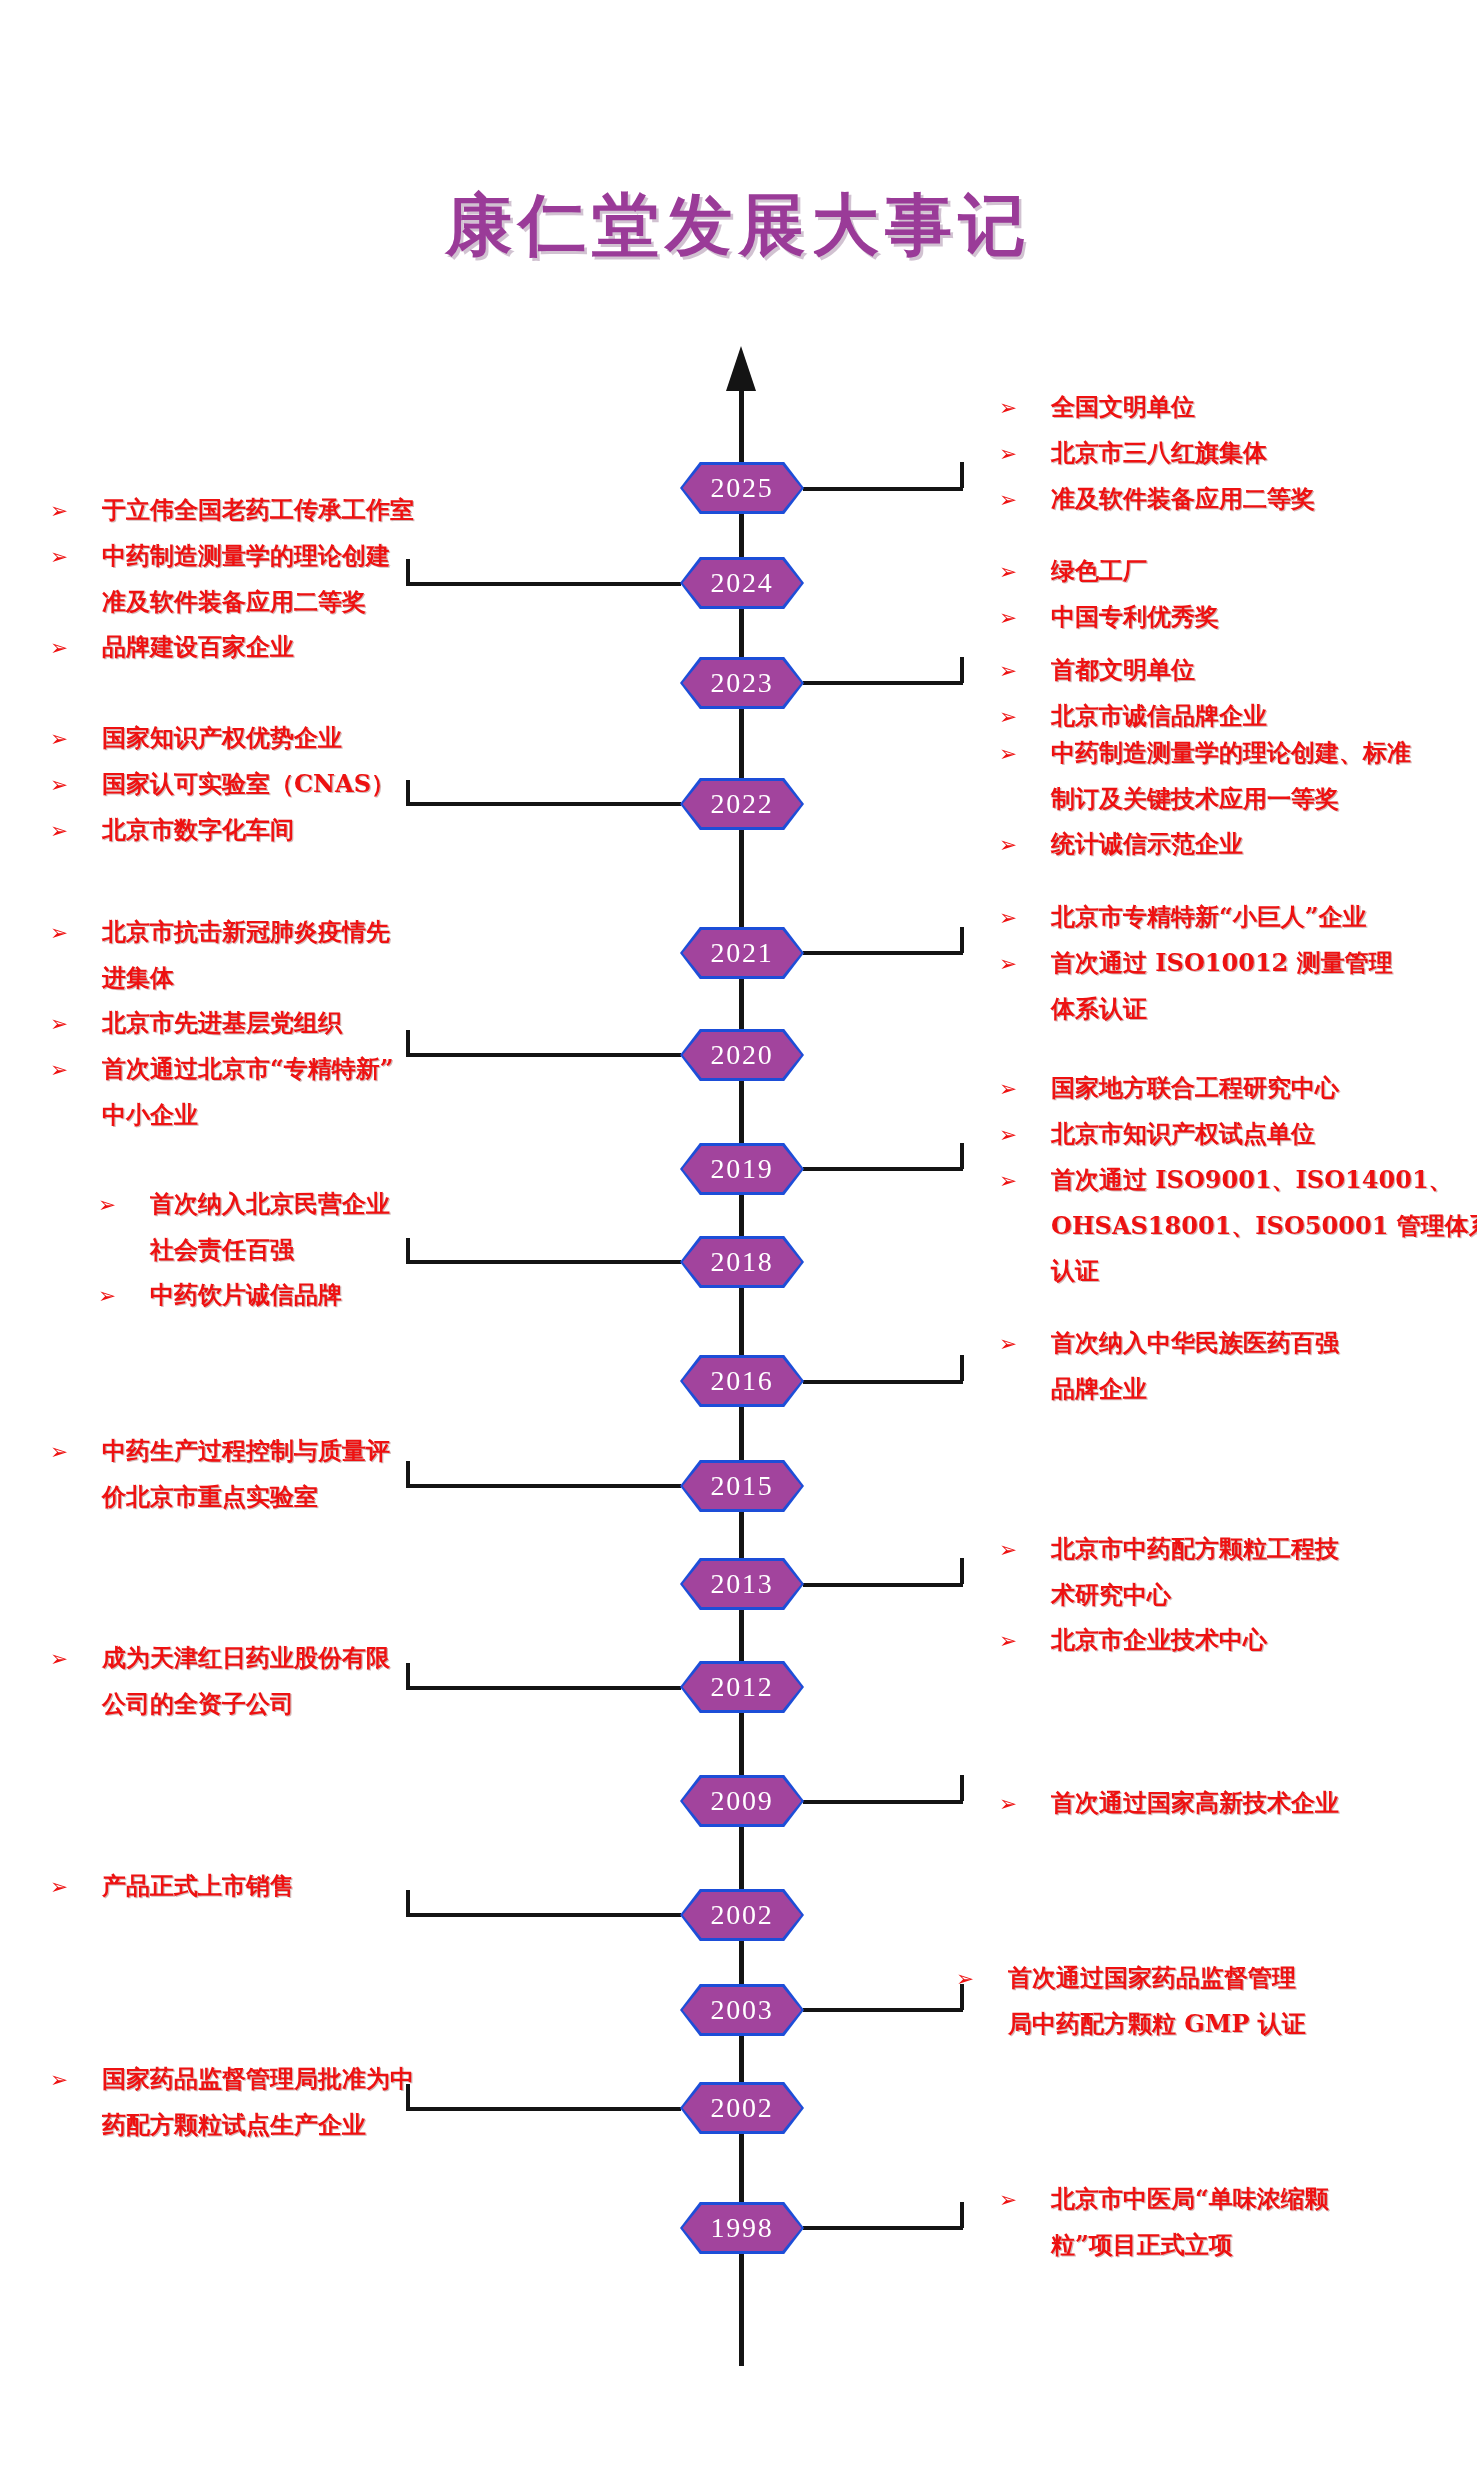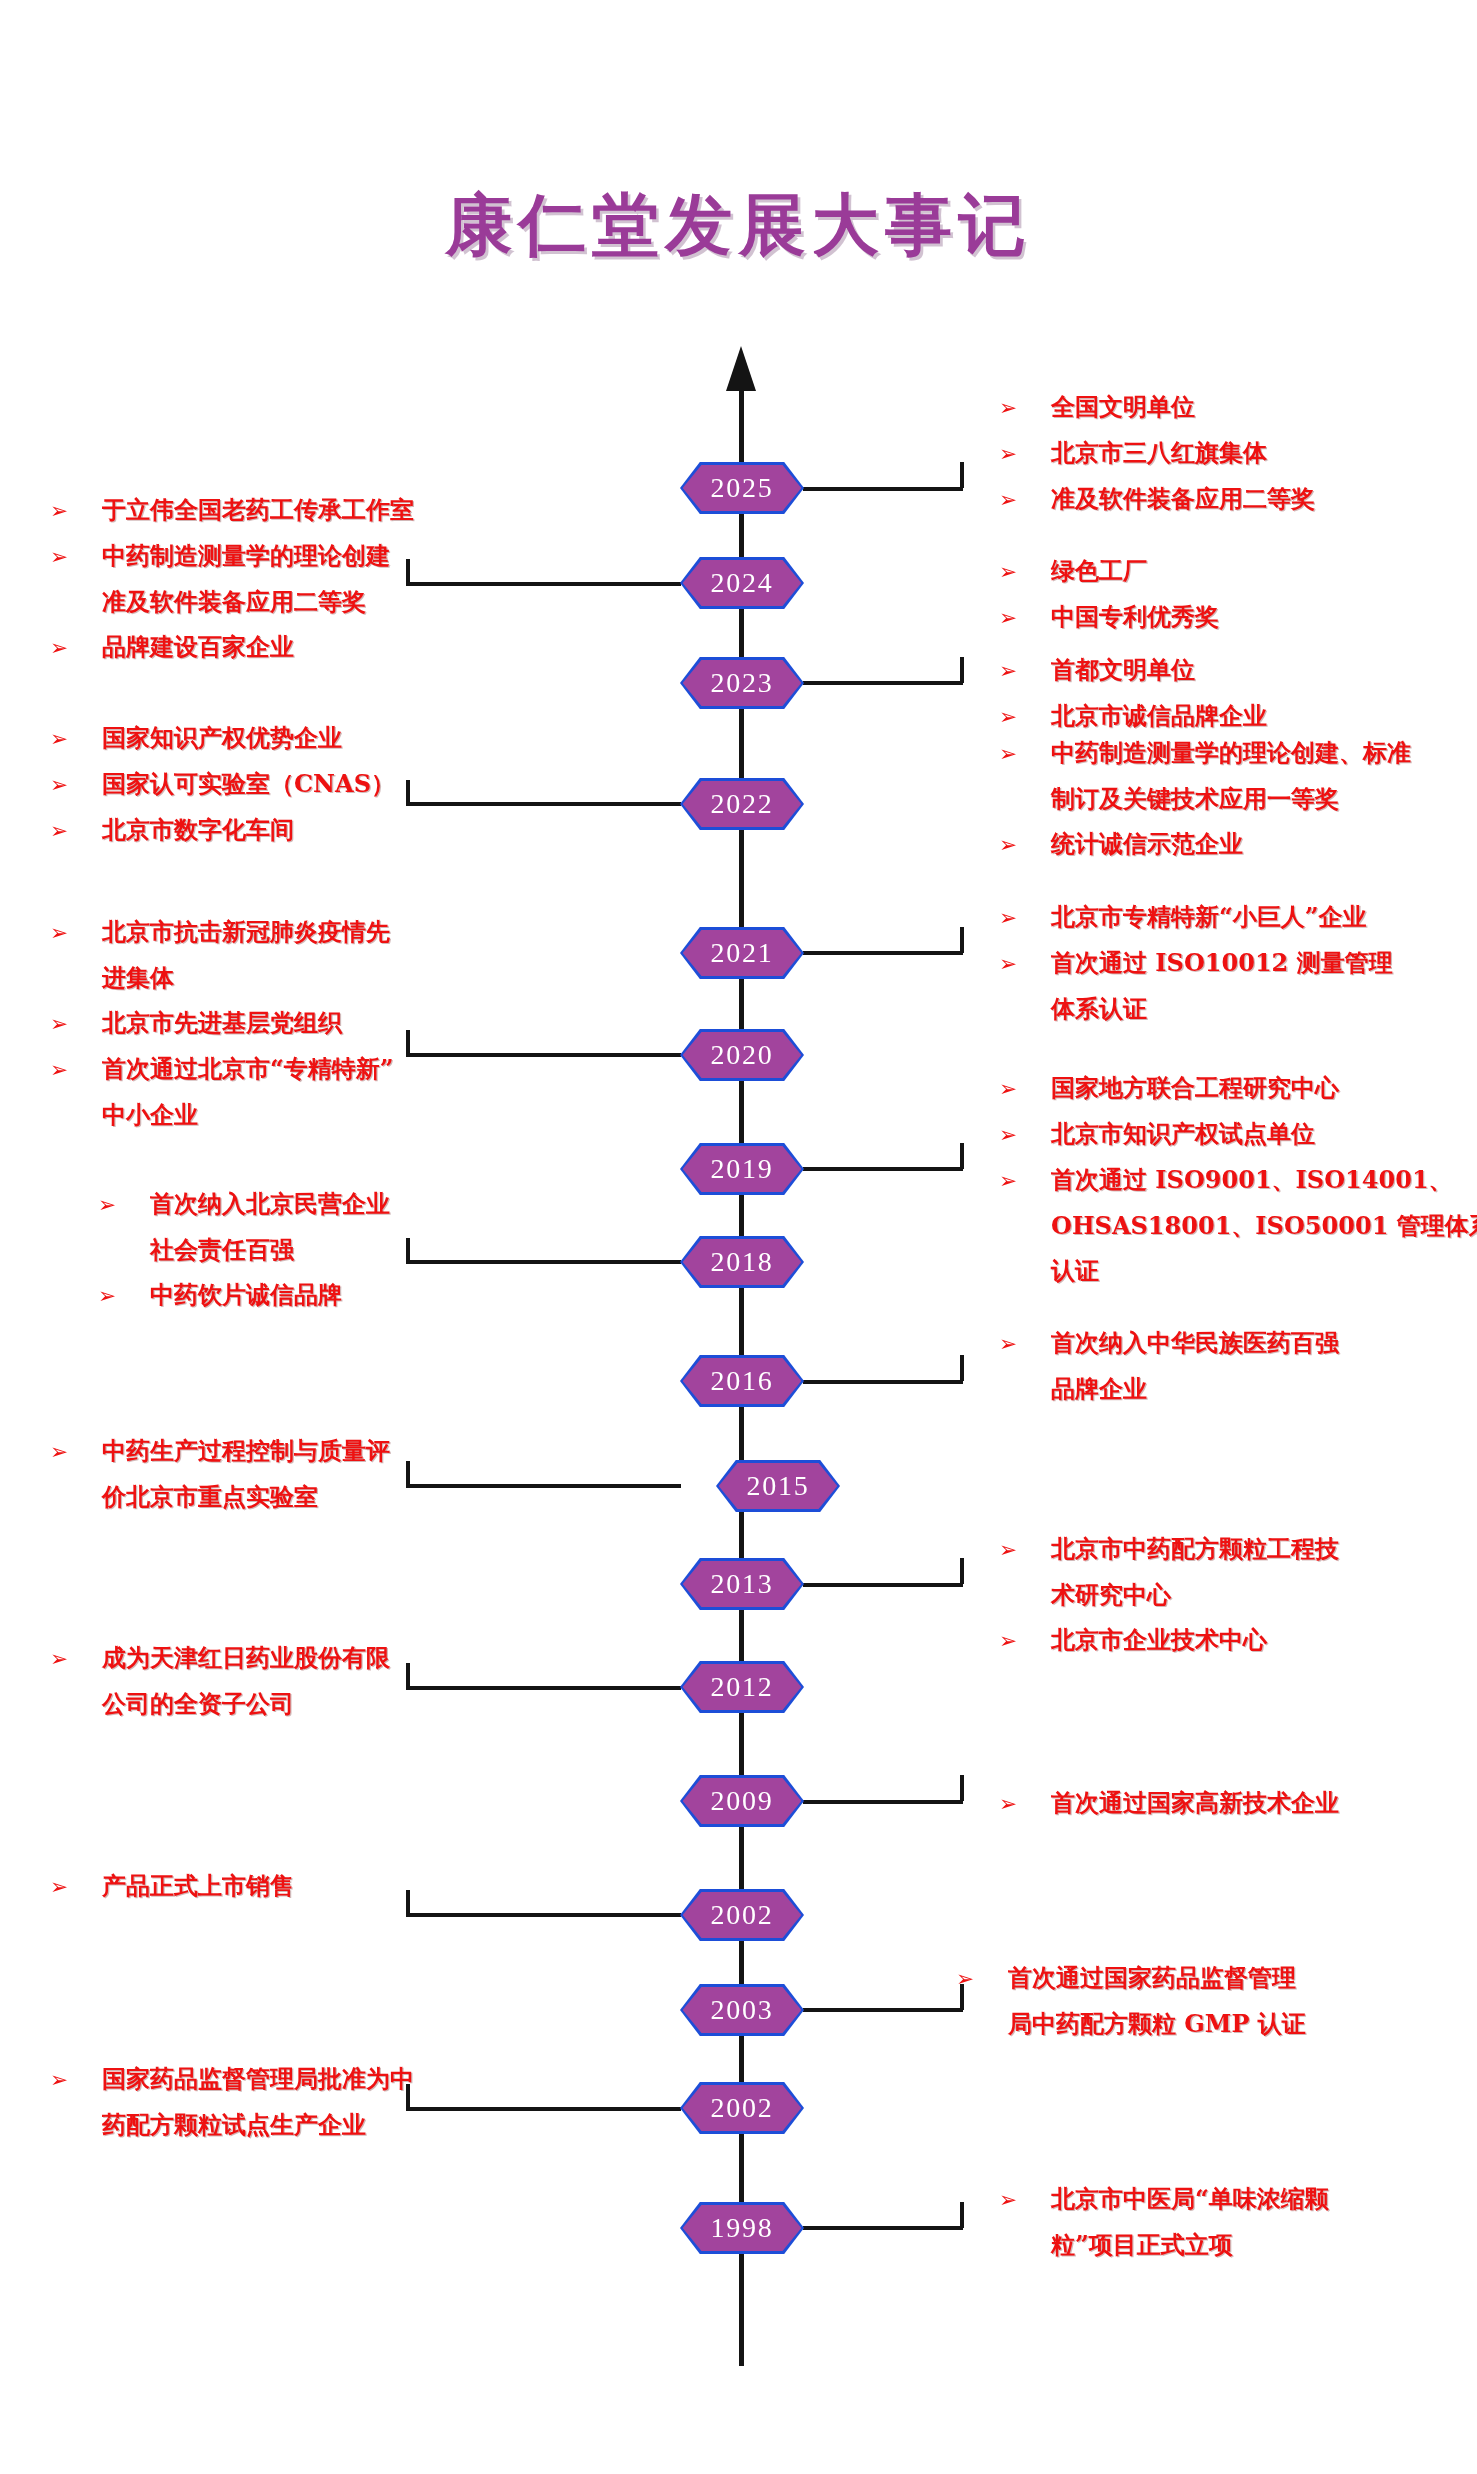--- a/index.html
+++ b/index.html
@@ -157,21 +157,21 @@
         <div class="badge-in">
           <span class="badge-year">2016</span>
         </div>
       </div>
       <div class="block" style="left: 999px; width: 467px; top: 1320px;">
         <div class="ev-line"><span class="bullet">➢</span><span>首次纳入中华民族医药百强</span></div>
         <div class="ev-line cont"><span>品牌企业</span></div>
       </div>
       <div class="h-line" style="left: 406px; top: 1484px; width: 275px;"></div>
       <div class="v-tick" style="left: 406px; top: 1461px; height: 24px;"></div>
-      <div class="badge" style="left: 716px; top: 1460px;">
+      <div class="badge" style="left: 680px; top: 1460px;">
         <div class="badge-in">
           <span class="badge-year">2015</span>
         </div>
       </div>
       <div class="block" style="left: 50px; width: 628px; top: 1428px;">
         <div class="ev-line"><span class="bullet">➢</span><span>中药生产过程控制与质量评</span></div>
         <div class="ev-line cont"><span>价北京市重点实验室</span></div>
       </div>
       <div class="h-line" style="left: 803px; top: 1583px; width: 160px;"></div>
       <div class="v-tick" style="left: 960px; top: 1558px; height: 26px;"></div>

